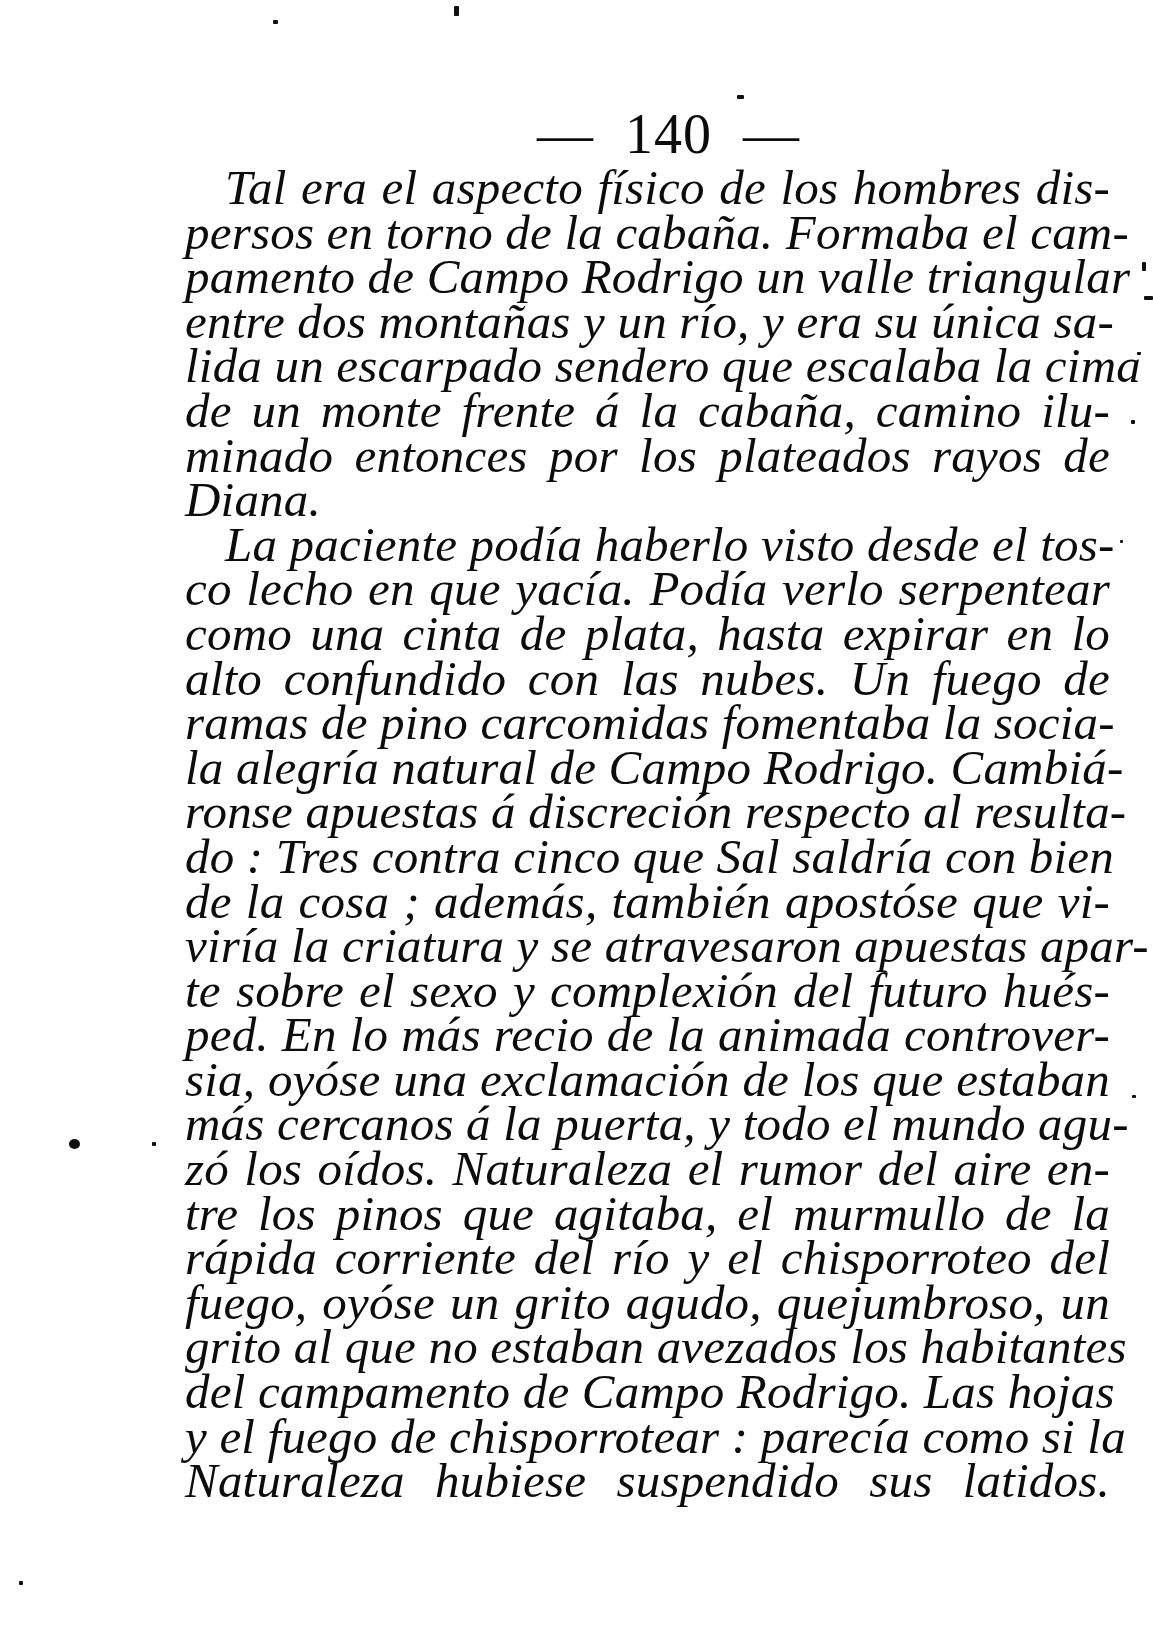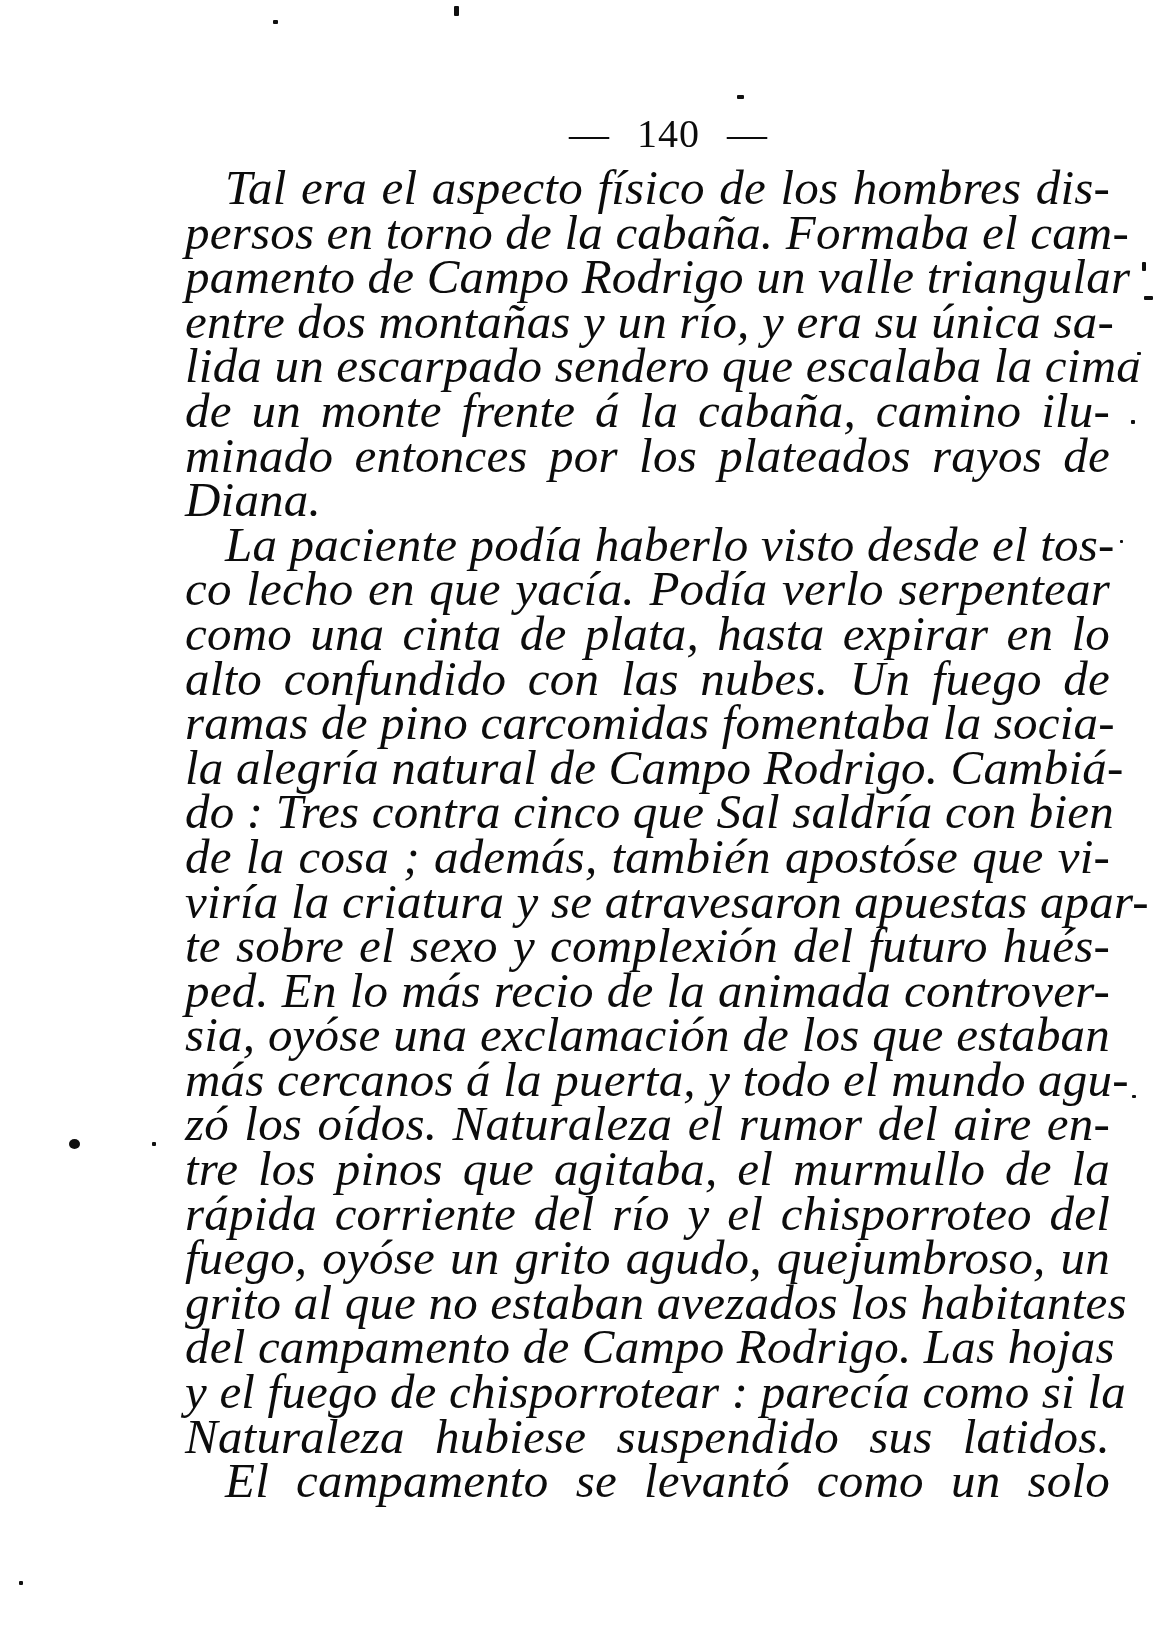--- a/index.html
+++ b/index.html
@@ -14,21 +14,21 @@
     position:absolute;inset:0;
     background:#ffffff;
     color:#0c0c0c;
   }
   .running-head{
     position:absolute;
     top:112px;left:0;width:100%;
     box-sizing:border-box;
     padding-left:184px;           
     text-align:center;
-    font-size:40px;
+    font-size:56px;
     line-height:44px;
     word-spacing:16px;
     letter-spacing:1px;
   }
   .text-block{
     position:absolute;
     left:185px;top:166px;width:925px;
   }
   .line{
     height:44.6px;
@@ -64,36 +64,36 @@
       <div class="line">lida un escarpado sendero que escalaba la cima</div>
       <div class="line">de un monte frente á la cabaña, camino ilu-</div>
       <div class="line">minado entonces por los plateados rayos de</div>
       <div class="line flush">Diana.</div>
       <div class="line indent">La paciente podía haberlo visto desde el tos-</div>
       <div class="line">co lecho en que yacía. Podía verlo serpentear</div>
       <div class="line">como una cinta de plata, hasta expirar en lo</div>
       <div class="line">alto confundido con las nubes. Un fuego de</div>
       <div class="line">ramas de pino carcomidas fomentaba la socia-</div>
       <div class="line">la alegría natural de Campo Rodrigo. Cambiá-</div>
+      <div class="line">ronse apuestas á discreción respecto al resulta-</div>
       <div class="line">do : Tres contra cinco que Sal saldría con bien</div>
       <div class="line">de la cosa ; además, también apostóse que vi-</div>
       <div class="line">viría la criatura y se atravesaron apuestas apar-</div>
       <div class="line">te sobre el sexo y complexión del futuro hués-</div>
       <div class="line">ped. En lo más recio de la animada controver-</div>
       <div class="line">sia, oyóse una exclamación de los que estaban</div>
       <div class="line">más cercanos á la puerta, y todo el mundo agu-</div>
       <div class="line">zó los oídos. Naturaleza el rumor del aire en-</div>
       <div class="line">tre los pinos que agitaba, el murmullo de la</div>
       <div class="line">rápida corriente del río y el chisporroteo del</div>
       <div class="line">fuego, oyóse un grito agudo, quejumbroso, un</div>
       <div class="line">grito al que no estaban avezados los habitantes</div>
       <div class="line">del campamento de Campo Rodrigo. Las hojas</div>
       <div class="line">y el fuego de chisporrotear : parecía como si la</div>
       <div class="line">Naturaleza hubiese suspendido sus latidos.</div>
-      <div class="line indent">El campamento se levantó como un solo</div>
     </div>
 
   <div class="speck" style="left:454px;top:6px;width:5px;height:10px;"></div>
   <div class="speck" style="left:273px;top:20px;width:5px;height:4px;"></div>
   <div class="speck" style="left:737px;top:95px;width:7px;height:4px;"></div>
   <div class="speck" style="left:1142px;top:262px;width:4px;height:9px;"></div>
   <div class="speck" style="left:1144px;top:296px;width:9px;height:4px;"></div>
   <div class="speck" style="left:1137px;top:352px;width:4px;height:3px;"></div>
   <div class="speck" style="left:1131px;top:420px;width:4px;height:4px;"></div>
   <div class="speck" style="left:1120px;top:540px;width:3px;height:3px;"></div>

